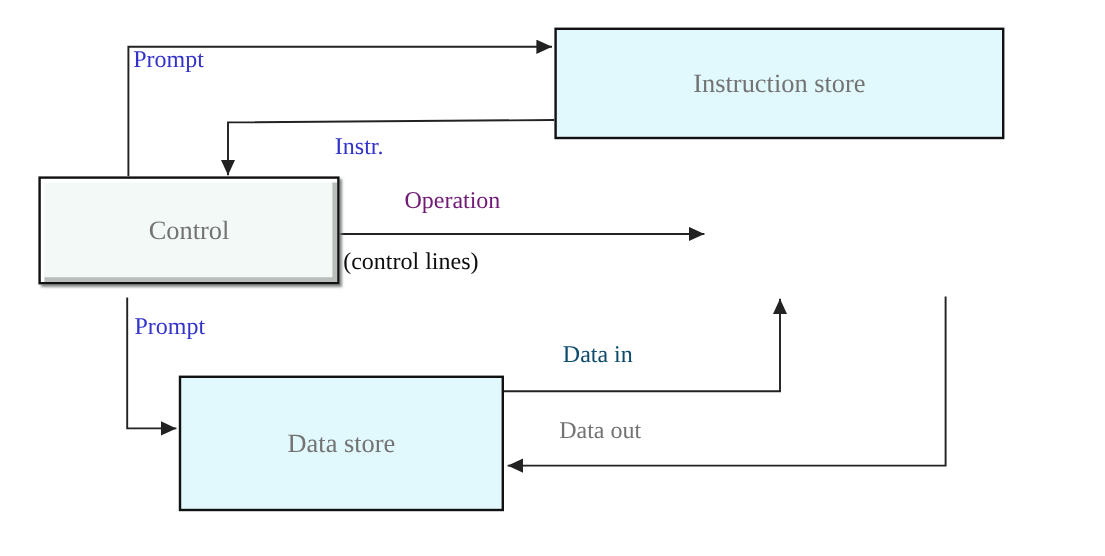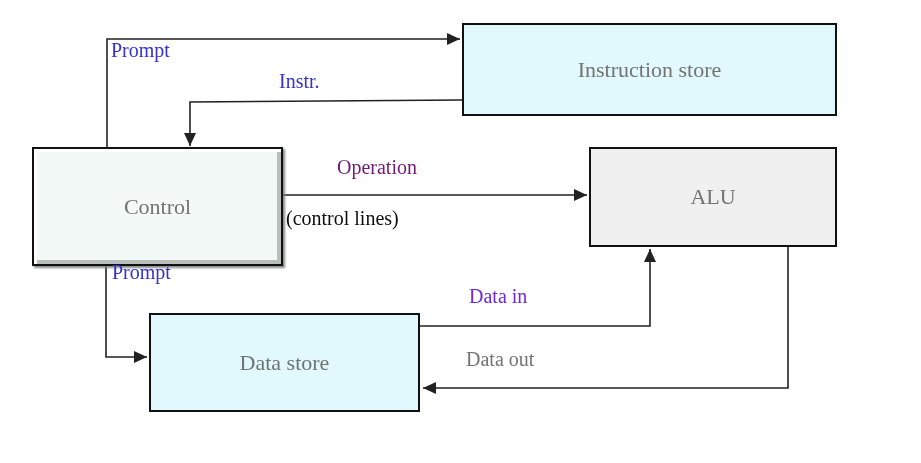--- a/index.html
+++ b/index.html
@@ -30,32 +30,32 @@
     z-index: 2;
     display: flex;
     align-items: center;
     justify-content: center;
     border: 2px solid #111111;
     box-sizing: border-box;
     font-size: 22px;
     color: #737373;
   }
   .box-control {
-    left: 32px; top: 147px; width: 251px; height: 119px;
+    left: 32px; top: 147px; width: 251px; height: 90px;
     box-shadow: inset 3px 3px 0 #ffffff, inset -4px -4px 0 #b9beba,
                 2px 2px 2px rgba(120,125,122,0.9);
   }
   .box-instruction-store {
     left: 462px; top: 23px; width: 375px; height: 93px;
   }
   .box-alu {
     left: 589px; top: 147px; width: 248px; height: 100px;
   }
   .box-data-store {
-    left: 149px; top: 313px; width: 271px; height: 99px;
+    left: 149px; top: 313px; width: 271px; height: 113px;
   }
   .edge-label {
     position: absolute;
     z-index: 3;
     font-size: 20px;
     line-height: 1.05;
     white-space: nowrap;
   }
   .lbl-prompt-top    { left: 111px; top: 40px;  }
   .lbl-instr         { left: 279px; top: 71px;  }
@@ -85,35 +85,32 @@
   </svg>
 
   <div class="box box-control" style="background-color: rgb(242, 249, 246);">
     <span>Control</span>
   </div>
 
   <div class="box box-instruction-store" style="background-color: rgb(225, 248, 252);">
     <span>Instruction store</span>
   </div>
 
-  <div class="box box-alu" style="background-color: rgb(240, 240, 240);">
-    <span>ALU</span>
-  </div>
 
   <div class="box box-data-store" style="background-color: rgb(225, 248, 252);">
     <span>Data store</span>
   </div>
 
   <div class="edge-label lbl-prompt-top" style="color: rgb(51, 51, 204);">Prompt</div>
 
-  <div class="edge-label lbl-instr" style="color: rgb(51, 51, 204);">Instr.</div>
+  <div class="edge-label lbl-instr" style="color: rgb(51, 51, 204); margin-top: 41px;">Instr.</div>
 
   <div class="edge-label lbl-operation" style="color: #701a75;">Operation</div>
 
   <div class="edge-label lbl-control-lines">(control lines)</div>
 
   <div class="edge-label lbl-prompt-bottom" style="color: rgb(51, 51, 204);">Prompt</div>
 
-  <div class="edge-label lbl-data-in" style="color: #6d28d9;">Data in</div>
+  <div class="edge-label lbl-data-in" style="color: #0c4a6e;">Data in</div>
 
   <div class="edge-label lbl-data-out" style="color: #737373;">Data out</div>
 
 </div>
 
 </body></html>

